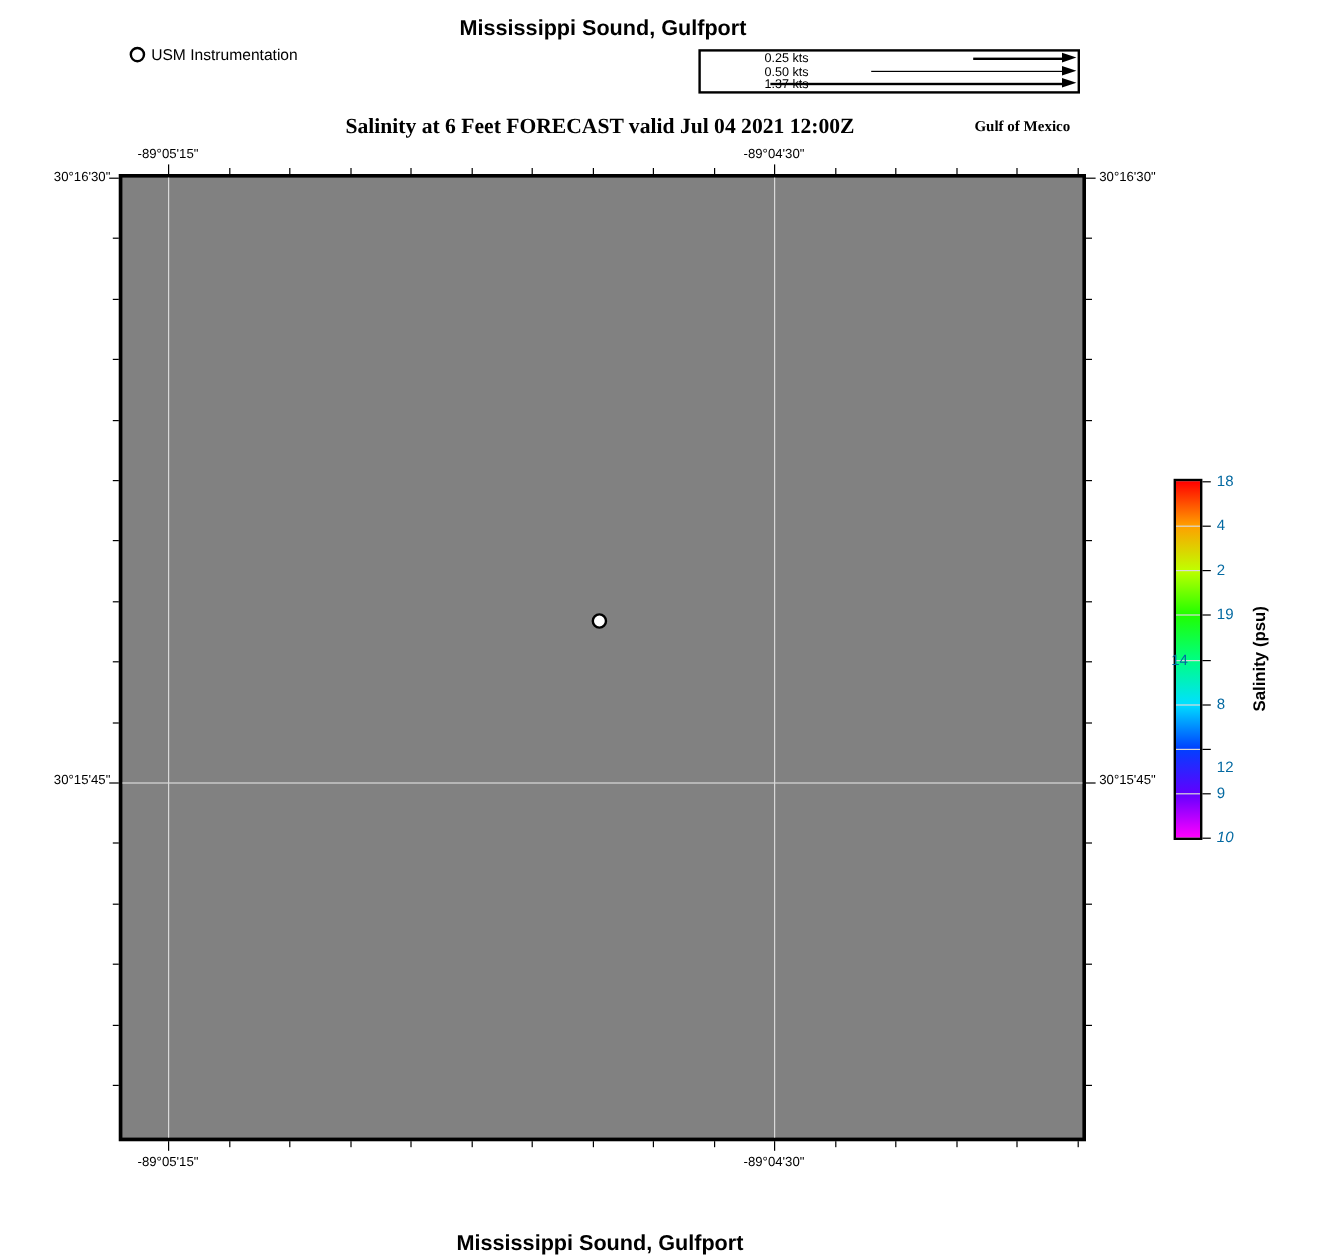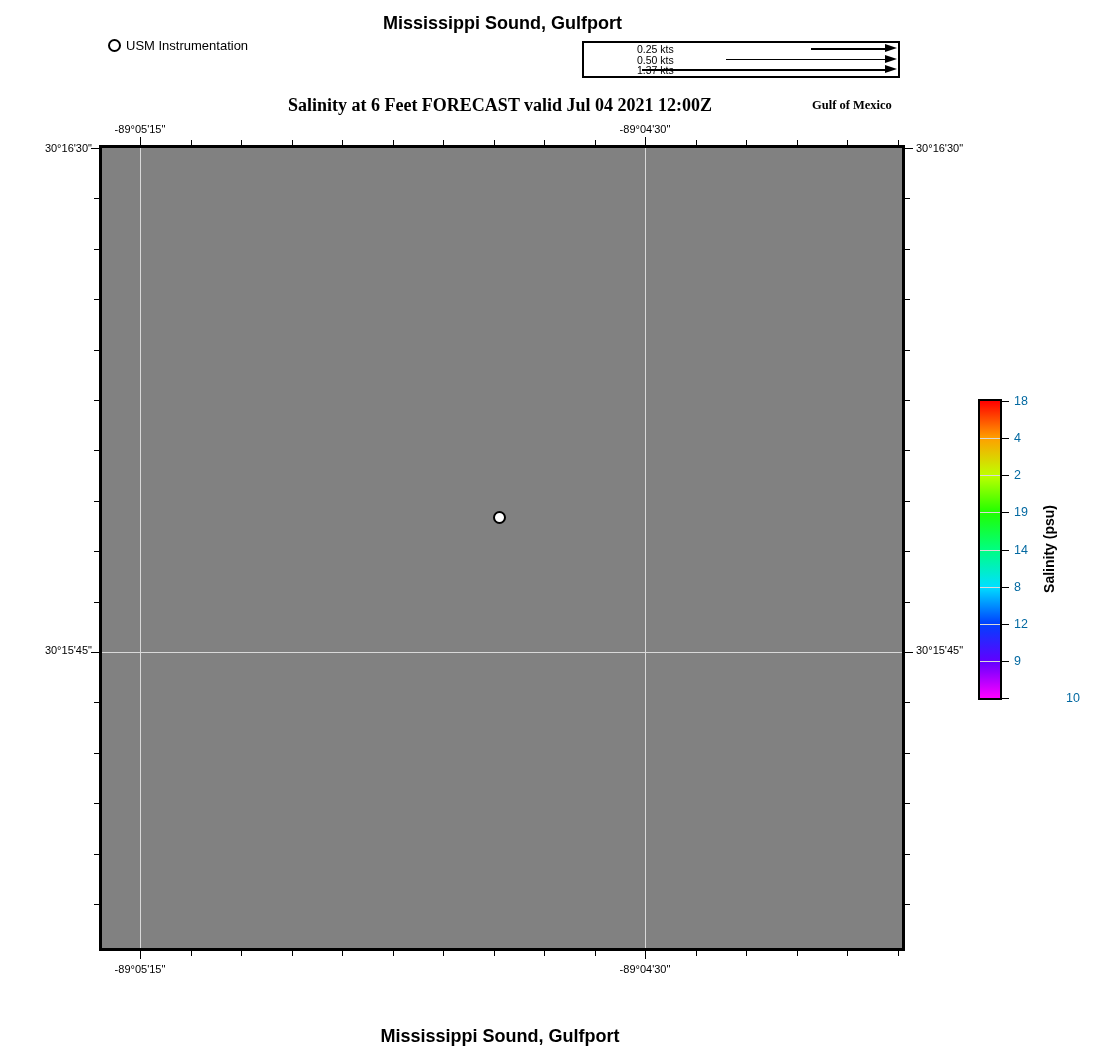--- a/index.html
+++ b/index.html
@@ -228,25 +228,25 @@
   <div id="colorbar-ticks">
       <div class="abs cbar-tick" style="left: 1002px; top: 401px;"></div>
       <div class="abs cbar-label" style="left: 1014px; top: 394px;">18</div>
       <div class="abs cbar-tick" style="left: 1002px; top: 438px;"></div>
       <div class="abs cbar-label" style="left: 1014px; top: 431px;">4</div>
       <div class="abs cbar-tick" style="left: 1002px; top: 475px;"></div>
       <div class="abs cbar-label" style="left: 1014px; top: 468px;">2</div>
       <div class="abs cbar-tick" style="left: 1002px; top: 512px;"></div>
       <div class="abs cbar-label" style="left: 1014px; top: 505px;">19</div>
       <div class="abs cbar-tick" style="left: 1002px; top: 550px;"></div>
-      <div class="abs cbar-label" style="left: 1014px; top: 543px;">14</div>
+      <div class="abs cbar-label" style="left: 976px; top: 543px;">14</div>
       <div class="abs cbar-tick" style="left: 1002px; top: 587px;"></div>
       <div class="abs cbar-label" style="left: 1014px; top: 580px;">8</div>
       <div class="abs cbar-tick" style="left: 1002px; top: 624px;"></div>
-      <div class="abs cbar-label" style="left: 1014px; top: 617px;">12</div>
+      <div class="abs cbar-label" style="left: 1014px; top: 632px;">12</div>
       <div class="abs cbar-tick" style="left: 1002px; top: 661px;"></div>
       <div class="abs cbar-label" style="left: 1014px; top: 654px;">9</div>
       <div class="abs cbar-tick" style="left: 1002px; top: 698px;"></div>
-      <div class="abs cbar-label" style="left: 1066px; top: 691px;">10</div>
+      <div class="abs cbar-label" style="left: 1014px; top: 691px; font-style: italic;">10</div>
     </div>
   <div class="abs cbar-axis-title">Salinity (psu)</div>
 
 </div>
 
 </body></html>

